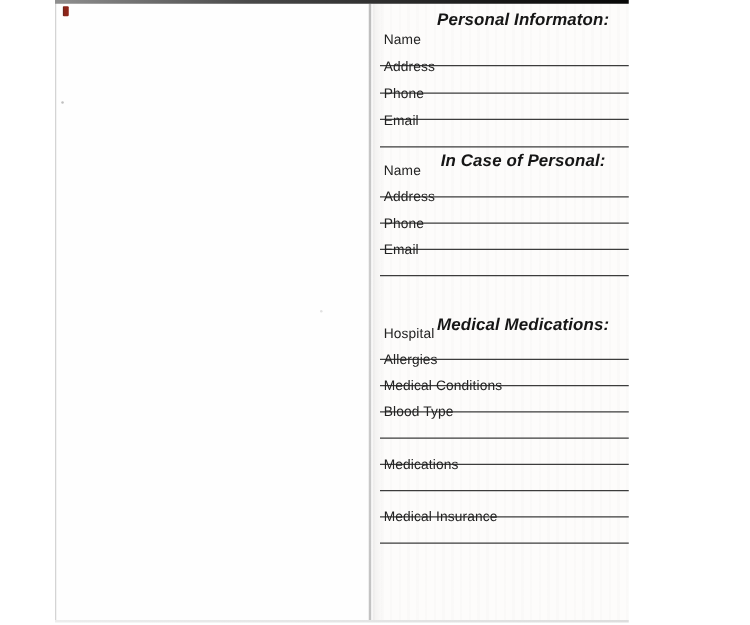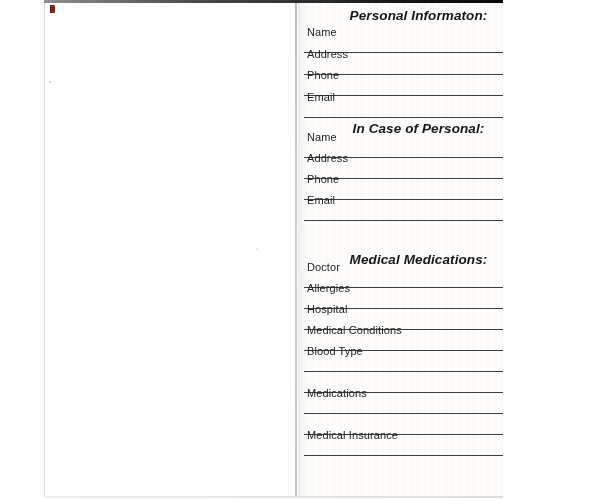--- a/index.html
+++ b/index.html
@@ -122,27 +122,24 @@
         <div class="row">
             <span class="lbl">Email</span>
           </div>
       </div>
     </section>
 
     <section class="form-section s3">
       <h2 class="sec-title">Medical Medications:</h2>
       <div class="rows">
         <div class="row">
-            <span class="lbl">Doctor</span>
+            <span class="lbl">Hospital</span>
           </div>
         <div class="row">
             <span class="lbl">Allergies</span>
-          </div>
-        <div class="row">
-            <span class="lbl">Hospital</span>
           </div>
         <div class="row">
             <span class="lbl">Medical Conditions</span>
           </div>
         <div class="row">
             <span class="lbl">Blood Type</span>
           </div>
         <div class="row">
             <span class="lbl"></span>
           </div>

